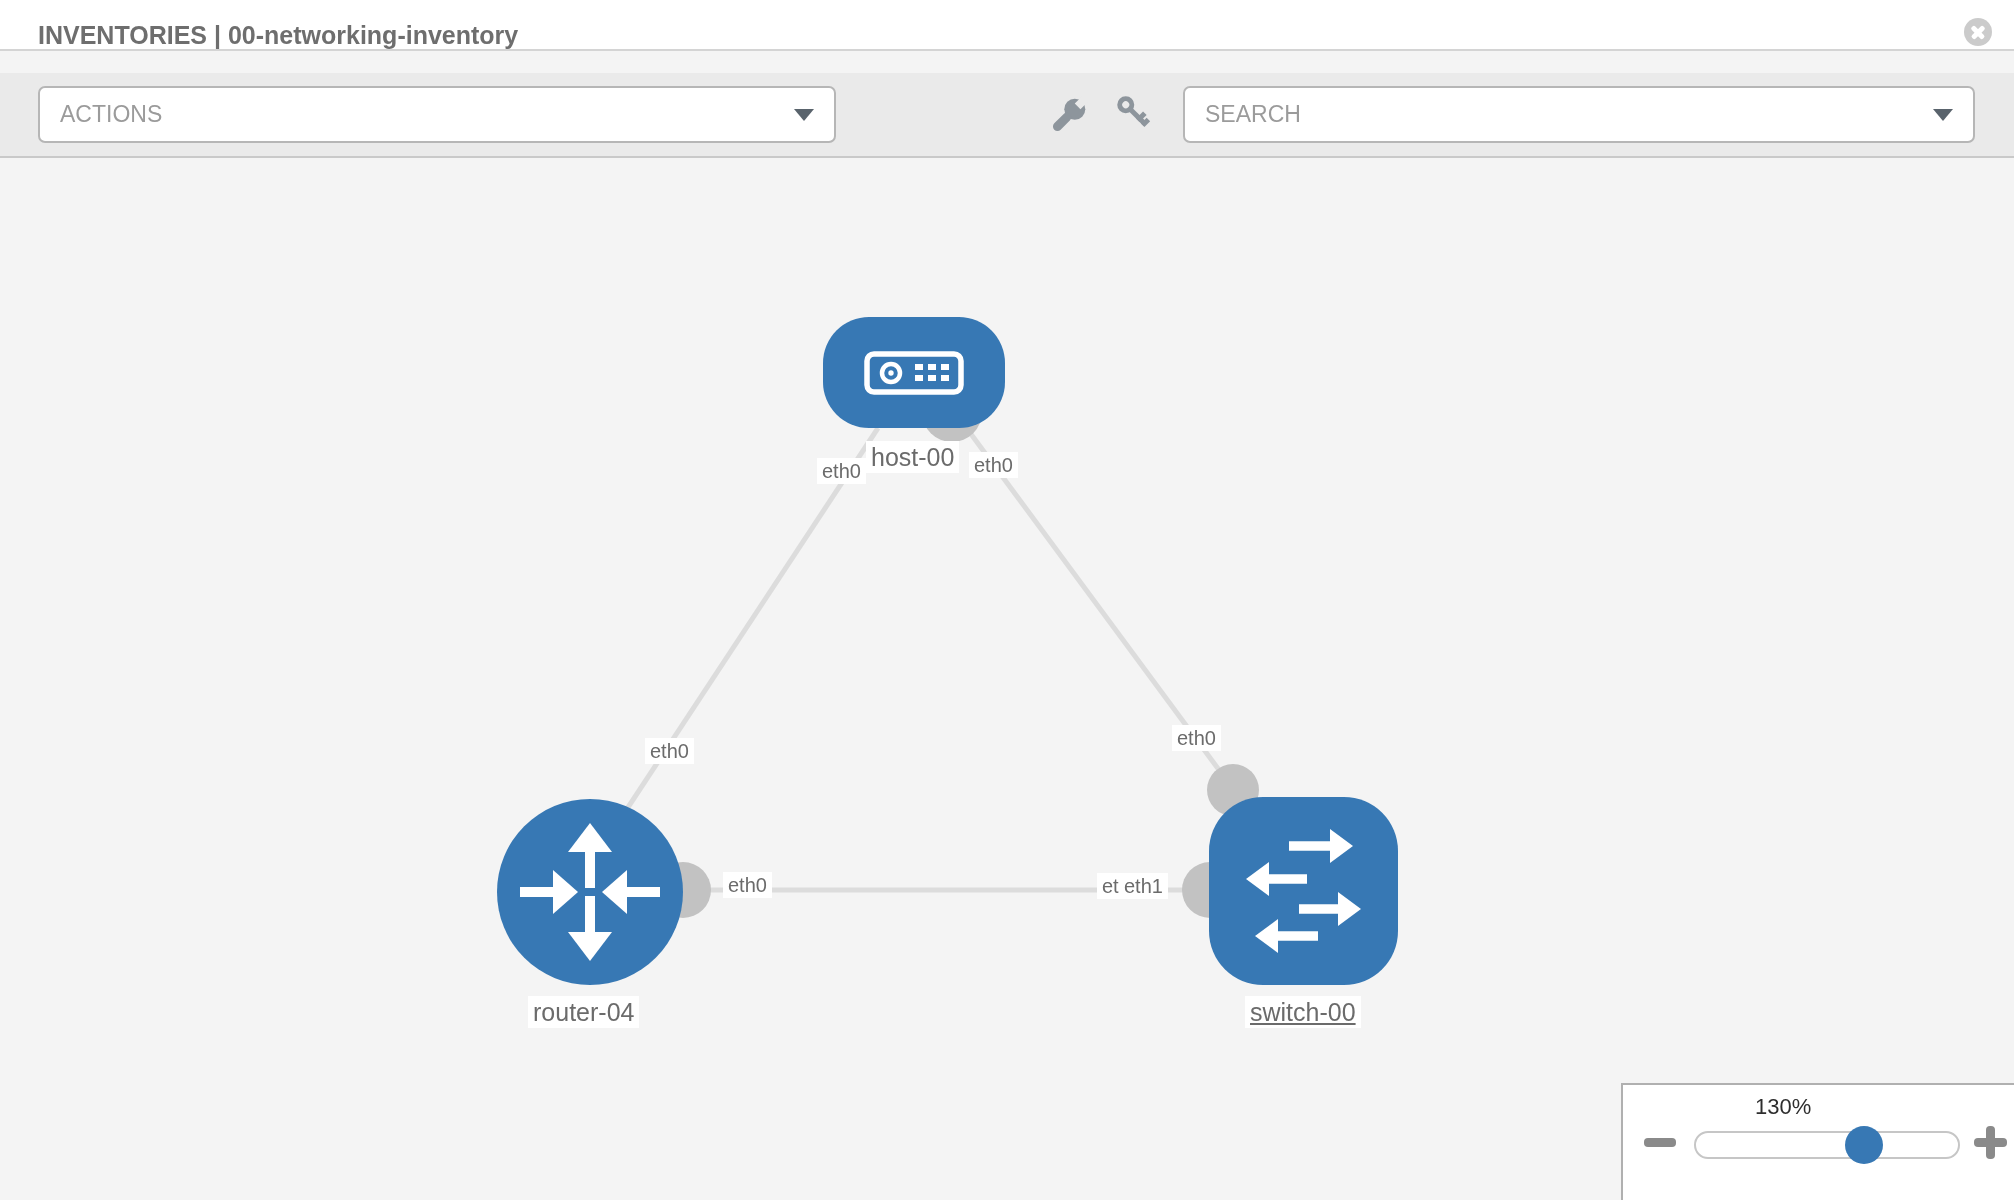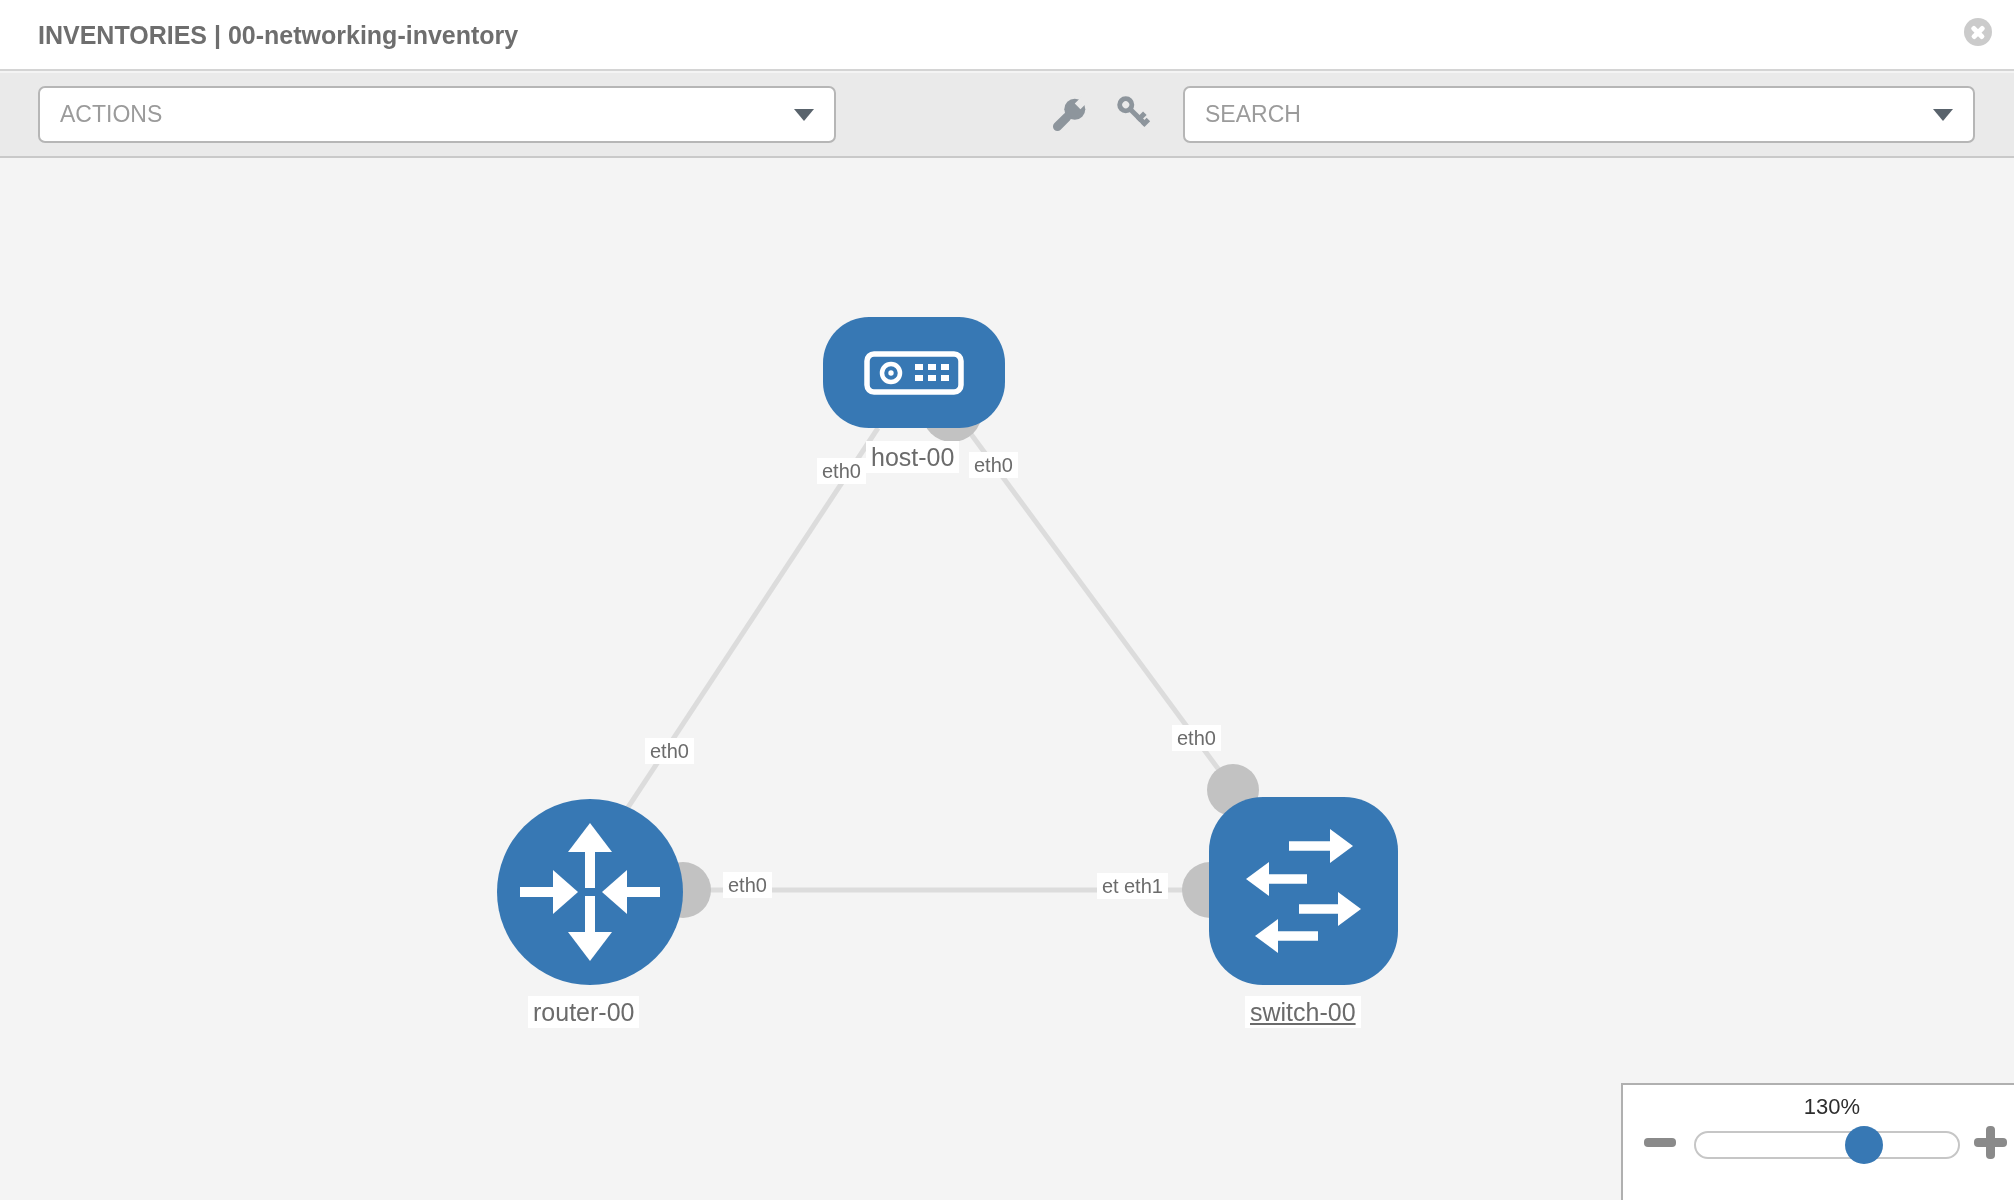--- a/index.html
+++ b/index.html
@@ -1,21 +1,21 @@
 <!DOCTYPE html>
 <html><head>
 <meta charset="utf-8">
 <style>
   * { margin:0; padding:0; box-sizing:border-box; }
   html,body { width:2014px; height:1200px; overflow:hidden; background:#fff;
               font-family:"Liberation Sans", sans-serif; }
   .app { position:relative; width:2014px; height:1200px; background:#f4f4f4; }
 
   
-  .header { position:absolute; left:0; top:0; width:2014px; height:71px;
+  .header { position:absolute; left:0; top:0; width:2014px; height:51px;
             background:#ffffff; border-bottom:2px solid #d4d4d4; z-index:30; }
   .header-title { position:absolute; left:38px; top:0; height:71px; display:flex;
                   align-items:center; font-size:25px; font-weight:bold; color:#6e6e6e; }
   .close-btn { position:absolute; right:22px; top:18px; width:28px; height:28px;
                border-radius:50%; background:#cbcbcb; cursor:pointer; }
   .close-btn .bar { position:absolute; left:6px; top:12px; width:16px; height:4.5px;
                     background:#fff; border-radius:2px; }
   .close-btn .bar.a { transform:rotate(45deg); }
   .close-btn .bar.b { transform:rotate(-45deg); }
 
@@ -40,21 +40,21 @@
   .graph-svg { position:absolute; left:0; top:0; }
 
   .chip { position:absolute; background:#ffffff; color:#6b6b6b;
           padding:2px 5px; line-height:1.12; white-space:nowrap; z-index:10; }
   .chip.lg { font-size:25px; }
   .chip.sm { font-size:20px; }
 
   
   .zoom-panel { position:absolute; left:1621px; top:1083px; width:480px; height:160px;
                 background:#ffffff; border:2px solid #b0b0b0; z-index:20; }
-  .zoom-level { position:absolute; left:144px; top:9px; width:130px; text-align:center;
+  .zoom-level { position:absolute; left:132px; top:9px; width:130px; text-align:left;
                 font-size:22px; color:#2e2e2e; }
   .zoom-minus { position:absolute; left:21px; top:53px; width:32px; height:9px;
                 background:#8a8a8a; border-radius:4px; cursor:pointer; }
   .zoom-plus { position:absolute; left:351px; top:41px; width:33px; height:33px; cursor:pointer; }
   .zoom-plus .h { position:absolute; left:0; top:12px; width:33px; height:9px;
                   background:#8a8a8a; border-radius:4px; }
   .zoom-plus .v { position:absolute; left:12px; top:0; width:9px; height:33px;
                   background:#8a8a8a; border-radius:4px; }
   .zoom-track { position:absolute; left:71px; top:46px; width:266px; height:28px;
                 background:#fff; border:2px solid #c6c6c6; border-radius:15px; cursor:pointer; }
@@ -167,21 +167,21 @@
     <div class="chip lg" style="left:866px; top:283px;">host-00</div>
     <div class="chip sm" style="left:969px; top:294px;">eth0</div>
 
     <div class="chip sm" style="left:645px; top:580px;">eth0</div>
     <div class="chip sm" style="left:1172px; top:567px;">eth0</div>
 
     <div class="chip sm" style="left:723px; top:714px;">eth0</div>
     <div class="chip sm" style="left:1097px; top:715px;">eth1</div>
     <div class="chip sm" style="left:1119px; top:715px;">eth1</div>
 
-    <div class="chip lg" style="left:528px; top:838px;">router-00</div>
+    <div class="chip lg" style="left:528px; top:838px;">router-04</div>
     <div class="chip lg" style="left:1245px; top:838px;text-decoration:underline;">switch-00</div>
   </div>
 
   <div class="zoom-panel">
     <div class="zoom-level">130%</div>
     <div class="zoom-minus"></div>
     <div class="zoom-track"></div>
     <div class="zoom-knob"></div>
     <div class="zoom-plus">
       <div class="h"></div>

